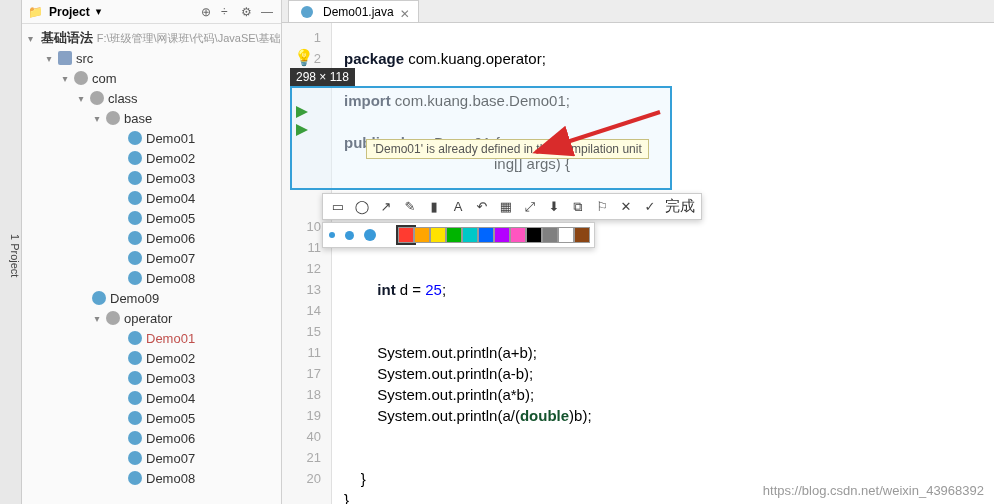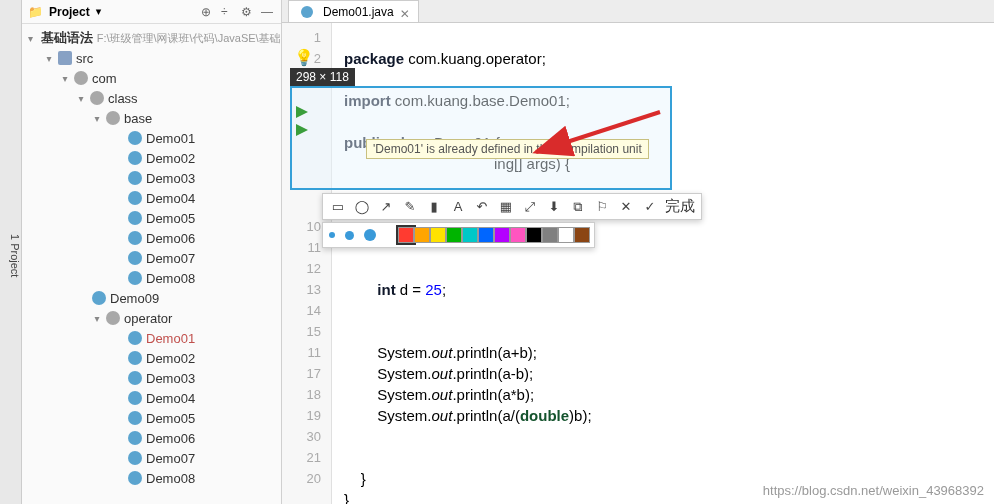--- a/index.html
+++ b/index.html
@@ -19,21 +19,21 @@
 .fi-cls{background:#5ba4cf;border-radius:50%}
 .mod{color:#c0504d}
 .editor{flex:1;display:flex;flex-direction:column;background:#fff}
 .tabbar{height:26px;display:flex;align-items:center;background:#ededed;border-bottom:1px solid #ccc;padding-left:6px}
 .tab{display:flex;align-items:center;gap:6px;height:22px;padding:0 8px;background:#fff;border:1px solid #ccc;border-bottom:none;font-size:12px}
 .tab .cls-ico{width:10px;height:10px;opacity:.5}
 .code{flex:1;display:flex;font-family:Consolas,monospace;font-size:15px;position:relative}
 .gutter{width:50px;background:#f7f7f7;border-right:1px solid #e0e0e0;text-align:right;color:#aaa;padding:4px 10px 0 0;line-height:21px;font-size:13px}
 .lines{padding:4px 0 0 12px;line-height:21px;white-space:pre;position:relative}
 .kw{color:#0f172a;font-weight:bold}
-.st{font-style:italic}
+.st{}
 .num{color:#0000ff}
 .cm-cn{color:#3b7bbf;font-style:italic;font-weight:bold}
 .cast{color:#14532d;font-weight:bold}
 .bulb{position:absolute;left:294px;top:48px}
 .snip{position:absolute;left:290px;top:86px;width:382px;height:104px;border:2px solid #35a0d8;background:rgba(230,244,252,.45)}
 .snip-badge{position:absolute;left:290px;top:68px;background:#333;color:#fff;font-size:12px;padding:2px 6px}
 .run-g{position:absolute;left:296px;top:106px;display:flex;flex-direction:column;gap:6px}
 .run-g svg{display:block}
 .tooltip{position:absolute;left:366px;top:139px;background:#fffde1;border:1px solid #c8c080;font-size:12px;padding:2px 6px;color:#555}
 .arrow{position:absolute;left:530px;top:110px;pointer-events:none}
@@ -205,21 +205,21 @@
           <div>10</div>
           <div>11</div>
           <div>12</div>
           <div>13</div>
           <div>14</div>
           <div>15</div>
           <div>11</div>
           <div>17</div>
           <div>18</div>
           <div>19</div>
-          <div>30</div>
+          <div>40</div>
           <div>21</div>
           <div>20</div>
         </div>
    <div class="lines">
 <span><span class="kw">package</span> com.kuang.operator;</span>
 <span> </span>
 <span><span class="kw">import</span> com.kuang.base.Demo01;</span>
 <span> </span>
 <span><span class="kw">public class</span> <span class="underline">Demo01</span> {</span>
 <span>                                    <span>ing[] args) {</span></span>

